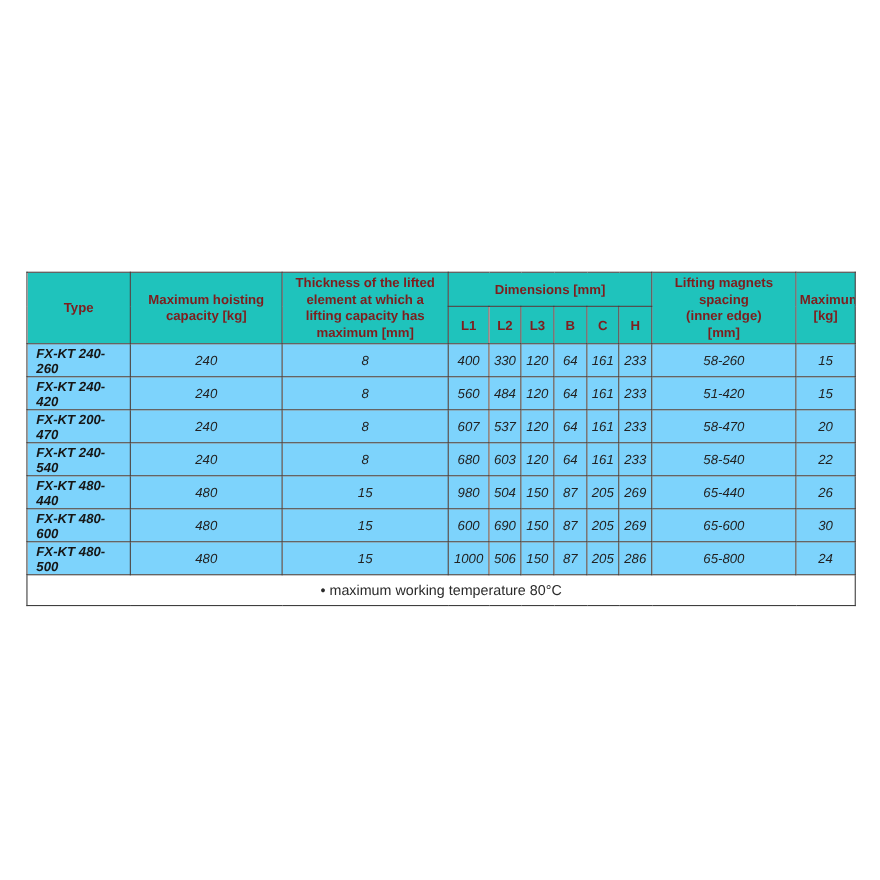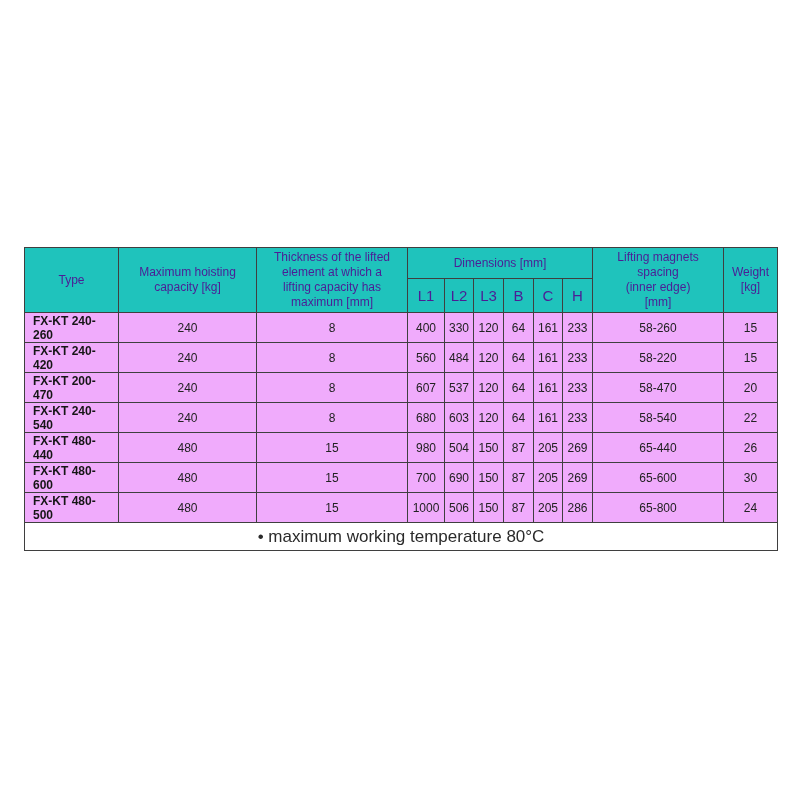--- a/index.html
+++ b/index.html
@@ -33,41 +33,41 @@
     border:1px solid var(--border);
     font-size:12px;
     color:#222222;
     text-align:center;
     vertical-align:middle;
     padding:0 3px;
     overflow:hidden;
   }
   .spec-table thead th{
     background:var(--header-bg);
-    font-weight:normal;
-    color:#4c1d95;
+    font-weight:bold;
+    color:#7f1d1d;
     white-space:pre-line;
     line-height:1.25;
   }
   tr.header-main{ height:31px; }
   tr.header-sub{ height:34px; }
   tr.header-sub th{
-    font-size:15px;
+    font-size:12px;
     line-height:1;
   }
-  tr.data-row{ height:30px; background:#f0abfc; }
+  tr.data-row{ height:30px; background:#7dd3fc;font-style:italic; }
   td.cell-type{
     font-weight:bold;
     text-align:left;
     padding-left:8px;
     color:#161616;
   }
   tr.footer-row{ height:28px; }
   tr.footer-row td{
-    font-size:17px;
+    font-size:13px;
     color:#2a2a2a;
     text-align:center;
   }
 </style>
 </head>
 <body>
 
 <div class="page">
   <table class="spec-table">
     <colgroup>
@@ -90,21 +90,21 @@
 capacity [kg]</th>
         <th rowspan="2">Thickness of the lifted
 element at which a
 lifting capacity has
 maximum [mm]</th>
         <th colspan="6">Dimensions [mm]</th>
         <th rowspan="2">Lifting magnets
 spacing
 (inner edge)
 [mm]</th>
-        <th rowspan="2">Weight
+        <th rowspan="2">Maximum
 [kg]</th>
       </tr>
       <tr class="header-sub">
         <th>L1</th>
         <th>L2</th>
         <th>L3</th>
         <th>B</th>
         <th>C</th>
         <th>H</th>
       </tr>
@@ -126,21 +126,21 @@
       <tr class="data-row">
         <td class="cell-type">FX-KT 240-420</td>
         <td>240</td>
         <td>8</td>
         <td>560</td>
         <td>484</td>
         <td>120</td>
         <td>64</td>
         <td>161</td>
         <td>233</td>
-        <td>58-220</td>
+        <td>51-420</td>
         <td>15</td>
       </tr>
       <tr class="data-row">
         <td class="cell-type">FX-KT 200-470</td>
         <td>240</td>
         <td>8</td>
         <td>607</td>
         <td>537</td>
         <td>120</td>
         <td>64</td>
@@ -172,21 +172,21 @@
         <td>87</td>
         <td>205</td>
         <td>269</td>
         <td>65-440</td>
         <td>26</td>
       </tr>
       <tr class="data-row">
         <td class="cell-type">FX-KT 480-600</td>
         <td>480</td>
         <td>15</td>
-        <td>700</td>
+        <td>600</td>
         <td>690</td>
         <td>150</td>
         <td>87</td>
         <td>205</td>
         <td>269</td>
         <td>65-600</td>
         <td>30</td>
       </tr>
       <tr class="data-row">
         <td class="cell-type">FX-KT 480-500</td>

